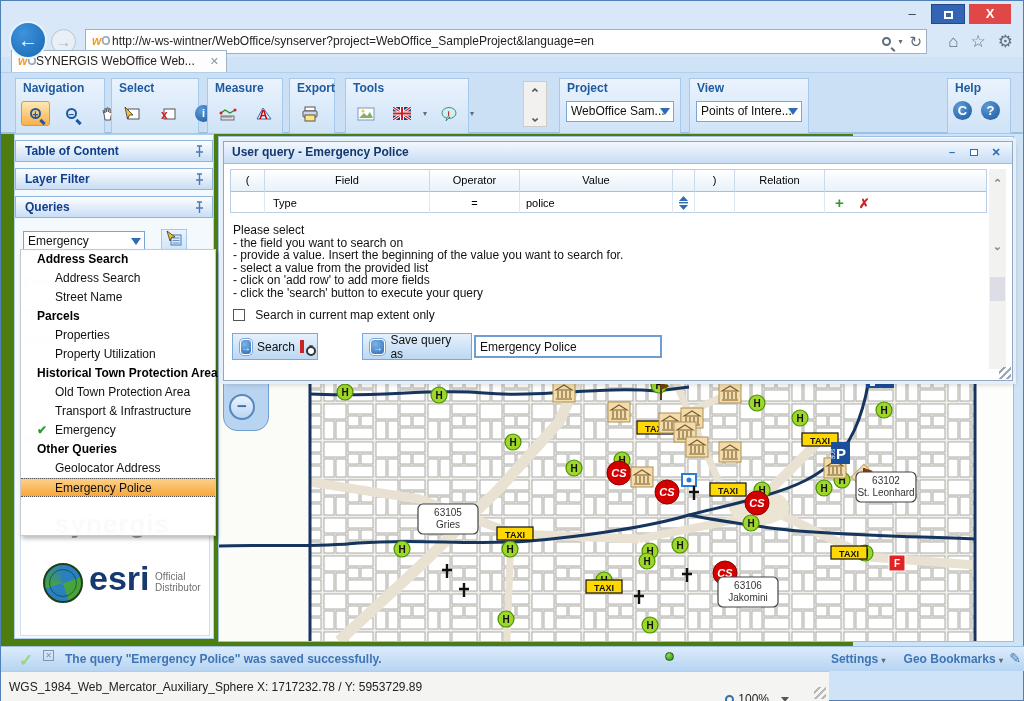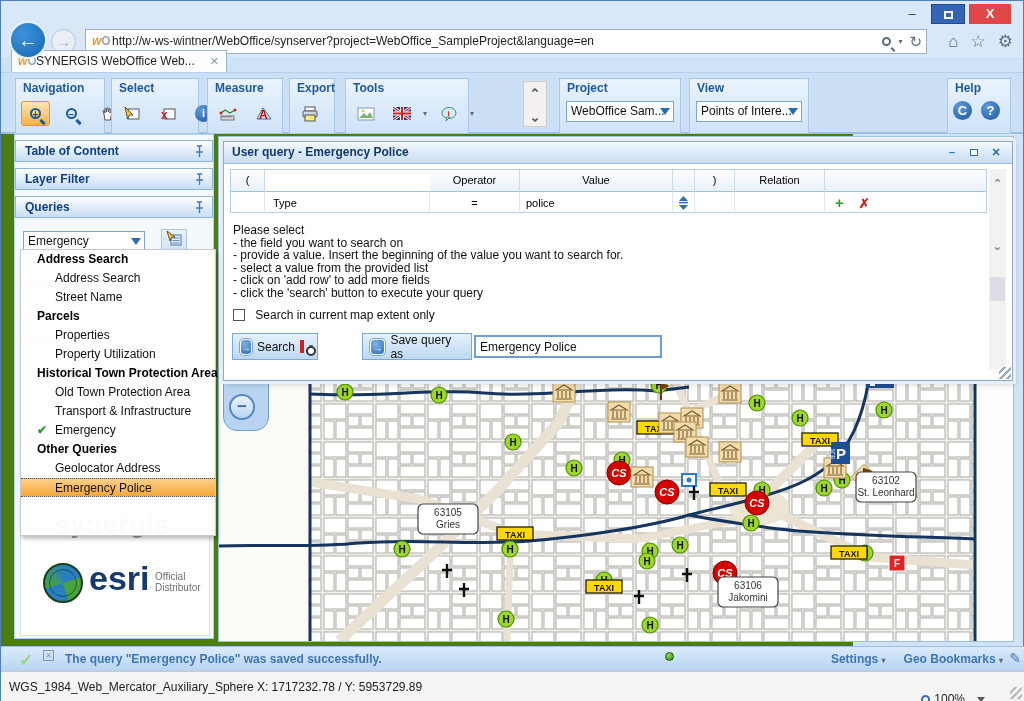--- a/index.html
+++ b/index.html
@@ -94,21 +94,21 @@
     repeating-linear-gradient(135deg,transparent 0 3px,#9aa7b5 3px 5px);}
 
   
   #app-status{position:absolute;top:645px;left:0;width:1024px;height:25px;background:linear-gradient(#dcebfb,#b6d4f2);border-top:1px solid #9dbfe4;font-size:12px;}
   #app-status .check{position:absolute;left:18px;top:3px;color:#97d67f;font-size:17px;font-weight:bold;}
   #app-status .dismiss{position:absolute;left:42px;top:3px;width:11px;height:11px;border:1px solid #7d97b5;color:#7d97b5;font-size:8px;line-height:9px;text-align:center;}
   #status-msg{position:absolute;left:64px;top:5px;color:#3f75b5;font-weight:bold;}
   #status-dot{position:absolute;left:664px;top:5px;width:9px;height:9px;border-radius:50%;background:radial-gradient(circle at 35% 30%,#8fdc5a,#2f8a12);border:1px solid #1c5e08;}
   #status-right{position:absolute;right:22px;top:5px;color:#3f75b5;font-weight:bold;display:flex;gap:18px;}
   #pencil{position:absolute;right:4px;top:3px;color:#3f75b5;font-size:14px;transform:rotate(0deg);}
-  #browser-status{position:absolute;top:670px;left:0;width:1024px;height:31px;background:#f4f4f2;border-top:1px solid #c8c8c4;font-size:12px;color:#222;}
+  #browser-status{position:absolute;top:670px;left:0;width:828px;height:31px;background:#f4f4f2;border-top:1px solid #c8c8c4;font-size:12px;color:#222;}
   #coords{position:absolute;left:8px;top:8px;}
   #bzoom{position:absolute;right:40px;top:20px;display:flex;align-items:center;gap:4px;}
   #bzoom .vcaret{width:0;height:0;border-left:4px solid transparent;border-right:4px solid transparent;border-top:5px solid #555;margin-left:8px;}
   #bgrip{position:absolute;right:3px;bottom:3px;width:12px;height:12px;background:repeating-linear-gradient(135deg,transparent 0 3px,#b8b8b4 3px 5px);}
   svg text{font-family:"Liberation Sans",sans-serif;}
 </style>
 </head>
 <body>
 
 <div id="window">
@@ -601,20 +601,21 @@
     <div id="dialog">
       <div id="dlg-title">
         <span>User query - Emergency Police</span>
         <span class="dlg-btn" id="dlg-min">–</span>
         <span class="dlg-btn" id="dlg-rest"><span class="sq"></span></span>
         <span class="dlg-btn" id="dlg-close">✕</span>
       </div>
 
       <div id="qtable">
         <div class="qh" style="left:0;width:34px;">(</div>
+        <div class="qh" style="left:34px;width:165px;">Field</div>
         <div class="qh" style="left:199px;width:90px;">Operator</div>
         <div class="qh" style="left:289px;width:153px;">Value</div>
         <div class="qh" style="left:442px;width:22px;"></div>
         <div class="qh" style="left:464px;width:40px;">)</div>
         <div class="qh" style="left:504px;width:90px;">Relation</div>
         <div class="qh" style="left:594px;width:161px;border-right:none;"></div>
 
         <div class="qc" style="left:0;width:34px;"></div>
         <div class="qc" style="left:34px;width:165px;padding-left:8px;">Type</div>
         <div class="qc" style="left:199px;width:90px;text-align:center;">=</div>

